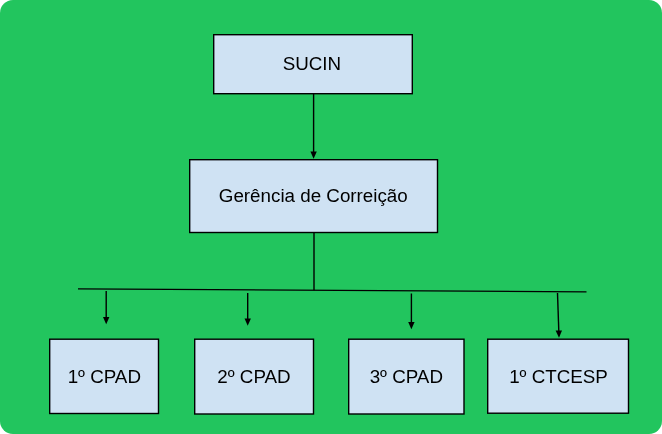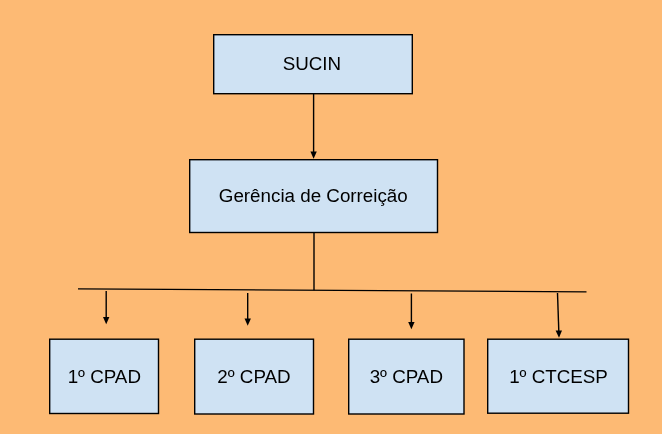--- a/index.html
+++ b/index.html
@@ -1,16 +1,16 @@
 <!DOCTYPE html>
 <html><head>
 <meta charset="utf-8">
 <style>
   html,body{margin:0;padding:0;background:#ffffff;}
-  .page{position:relative;width:662px;height:434px;background:#fdba74;overflow:hidden;}
+  .page{position:relative;width:662px;height:434px;background:#22c55e;overflow:hidden;border-radius:13px;}
   svg{display:block;}
   text{font-family:"Liberation Sans",sans-serif;fill:#000000;}
 </style>
 </head>
 <body>
 <div class="page">
 <svg style="filter:blur(0.35px)" width="662" height="434" viewBox="0 0 662 434">
 
   <g fill="#cfe2f3" stroke="#000000" stroke-width="1.4">
     <rect x="213.7" y="34.7" width="198.6" height="59"></rect>

